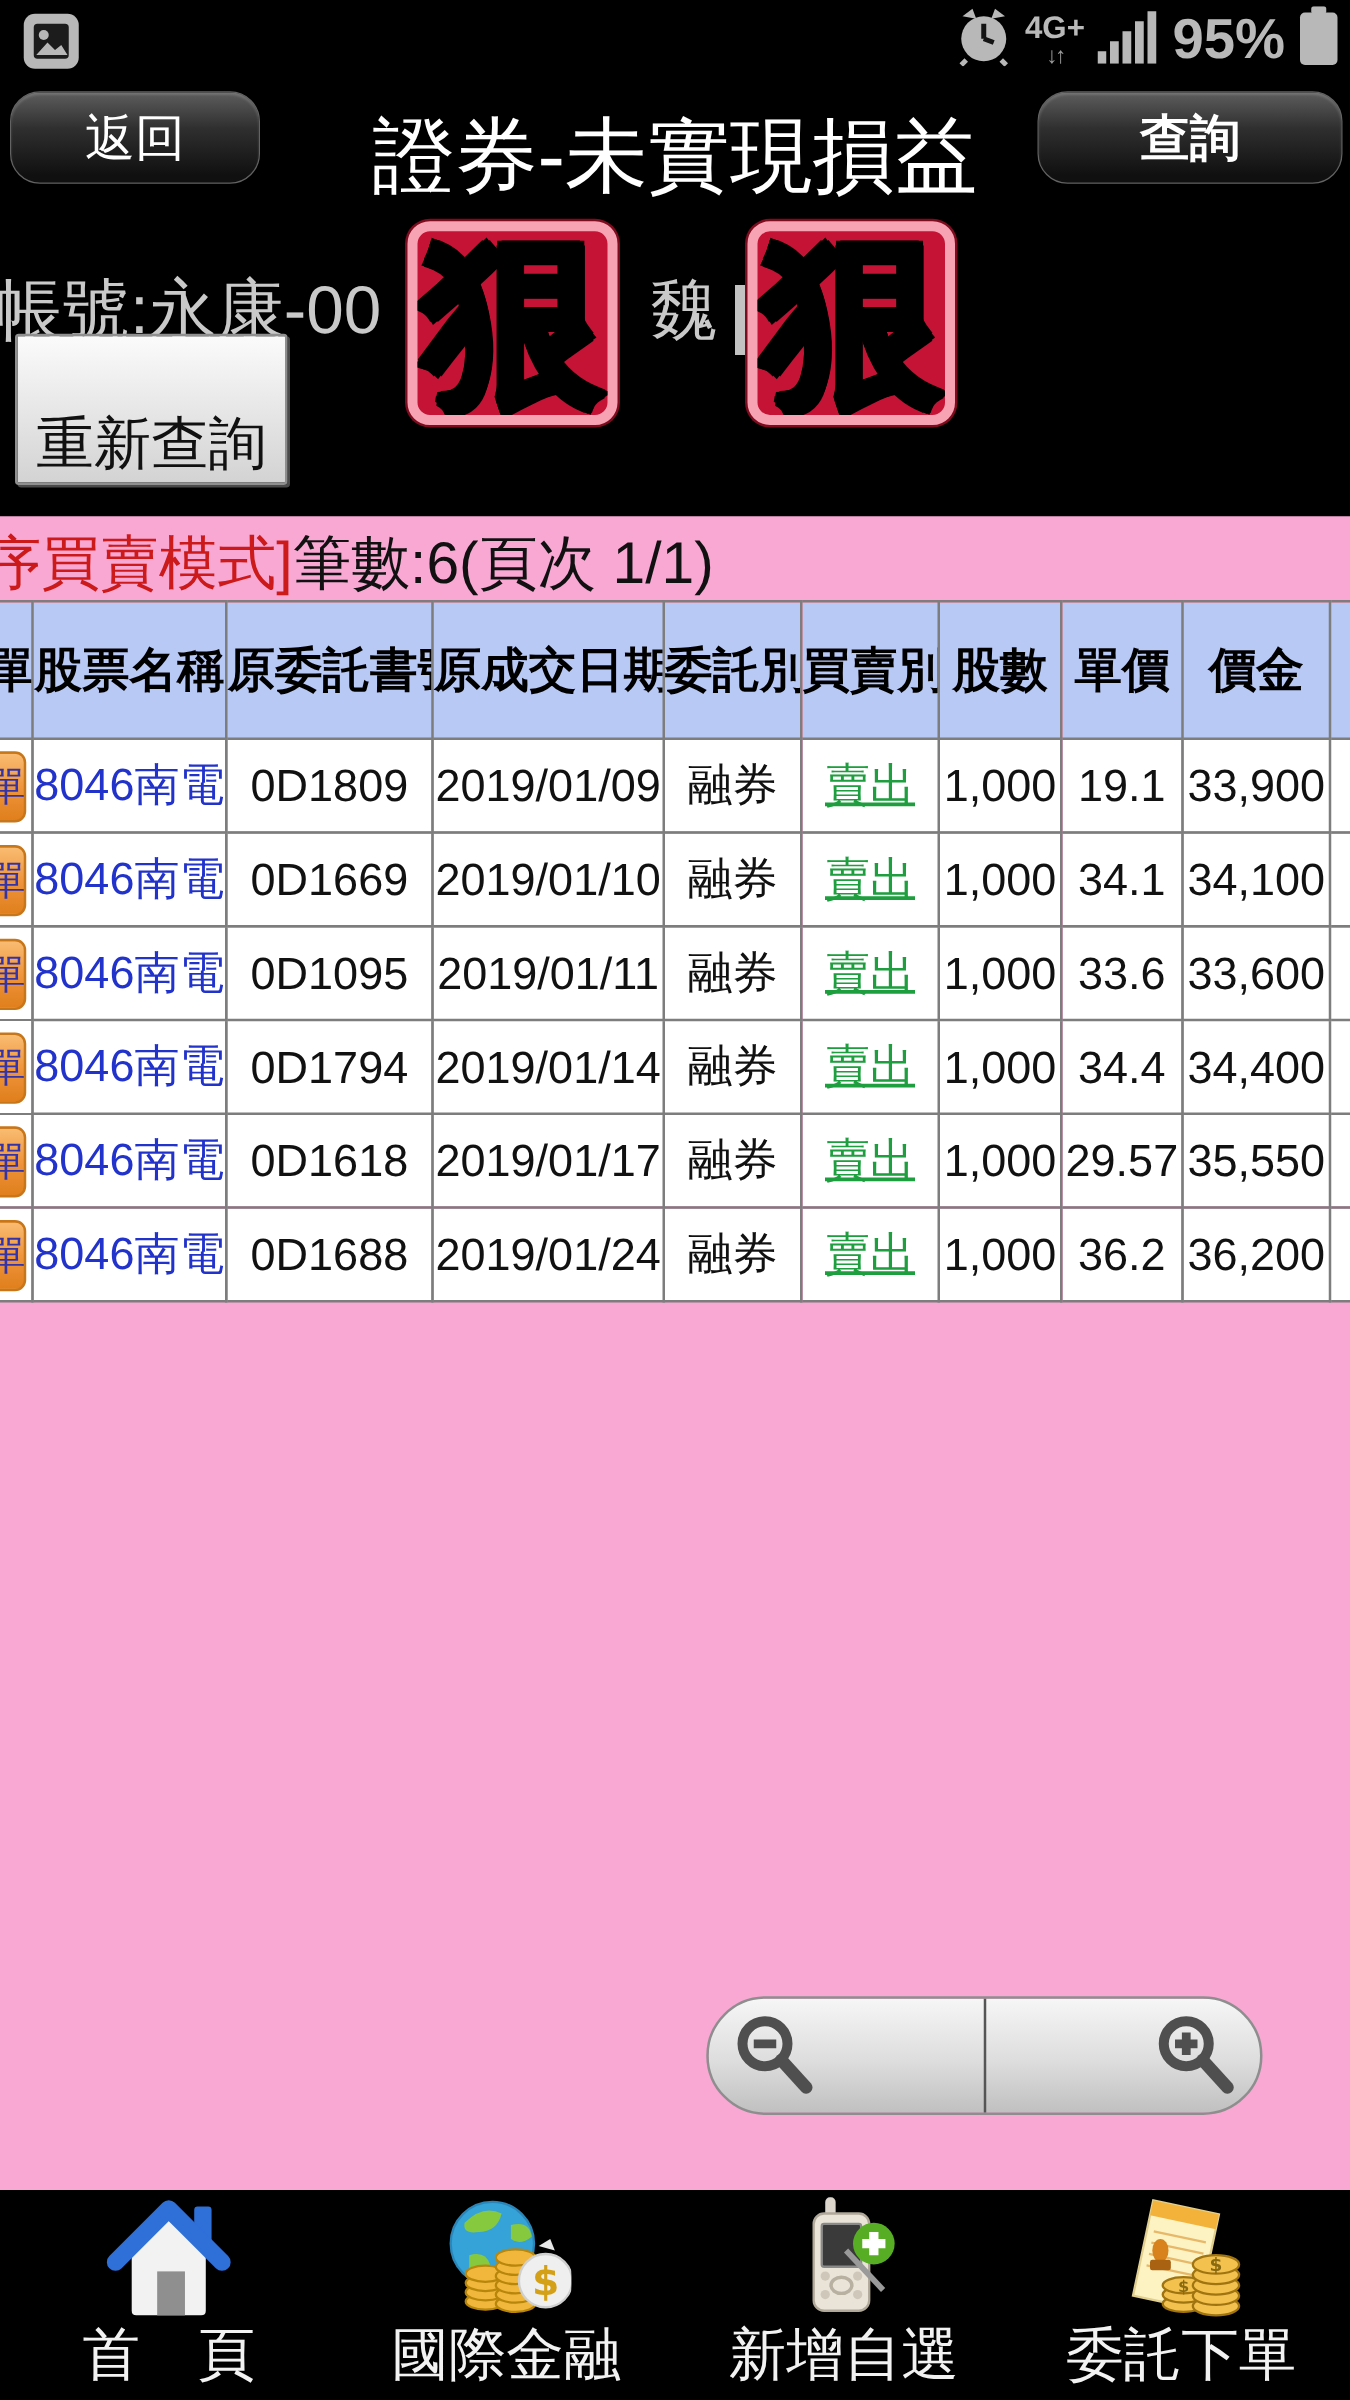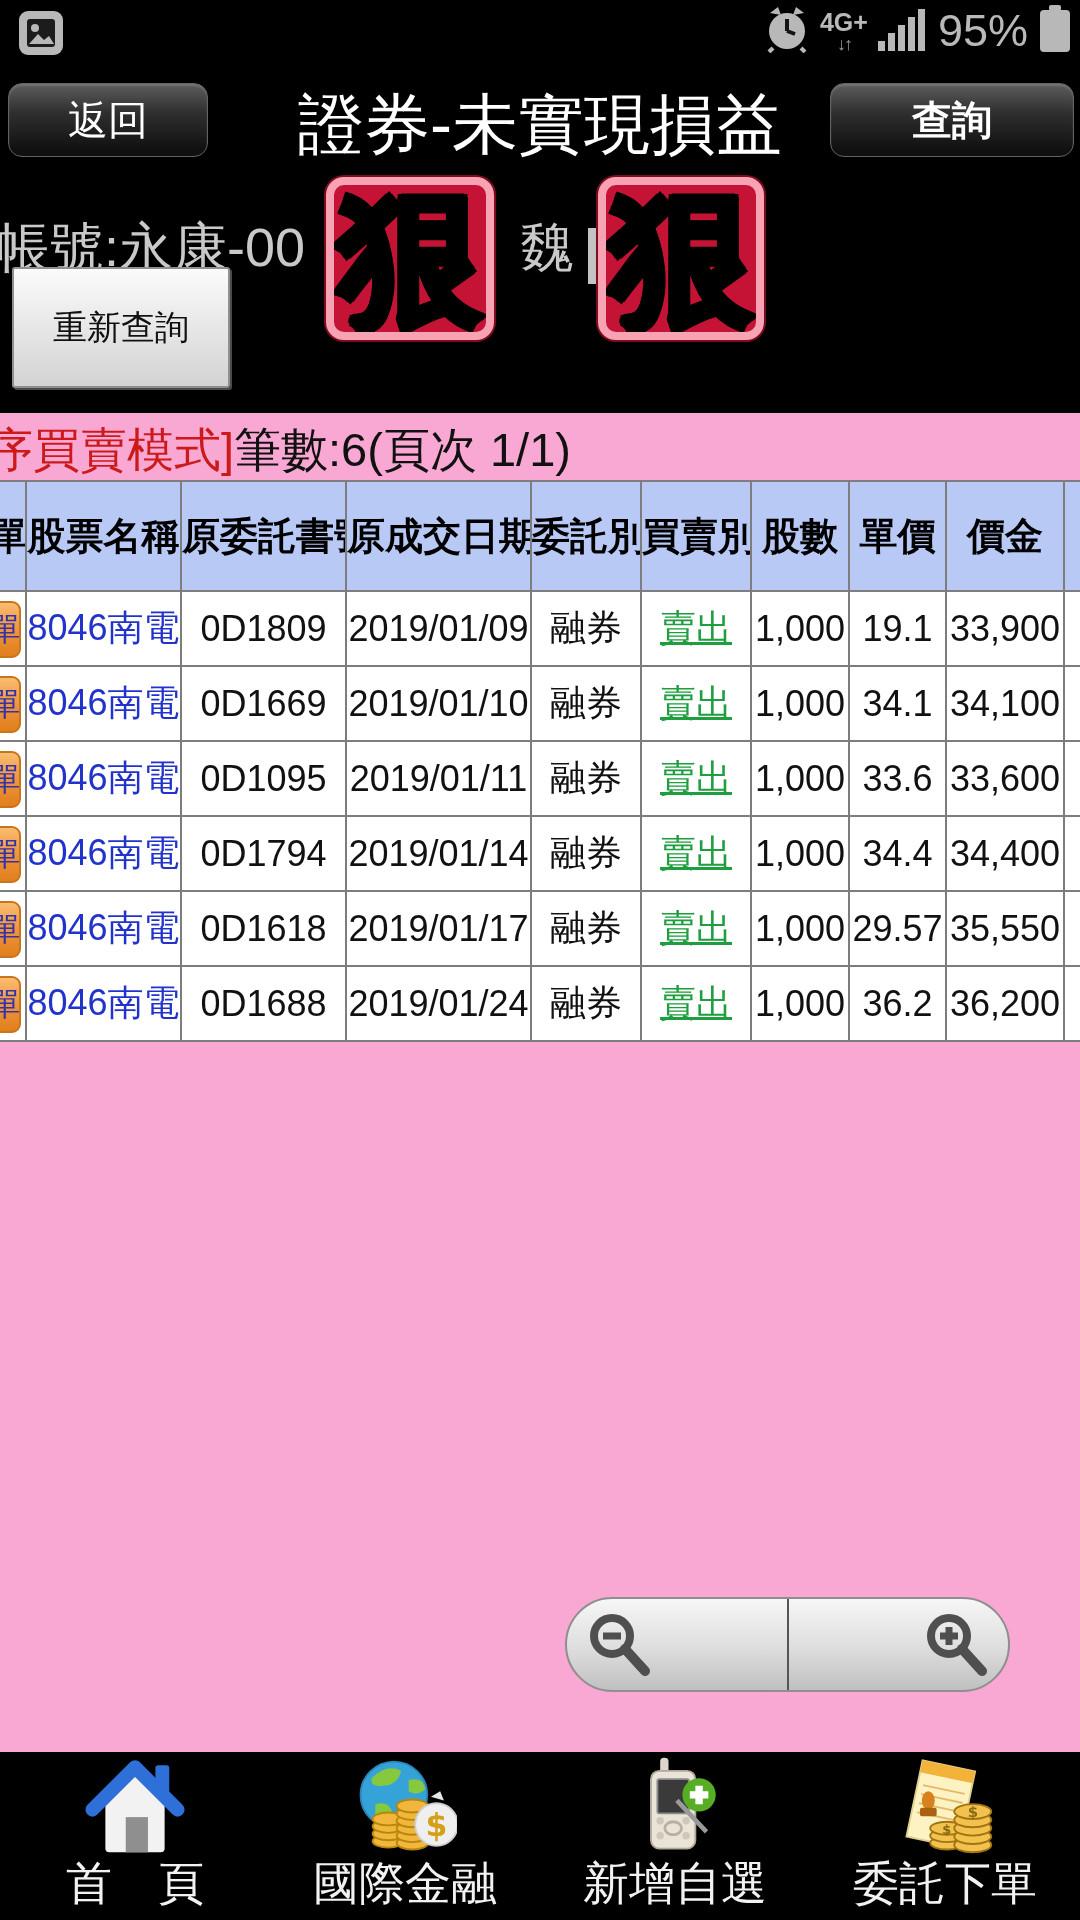--- a/index.html
+++ b/index.html
@@ -6,28 +6,28 @@
   *{box-sizing:border-box;}
   #screen{
     position:relative;width:1080px;height:1920px;background:#f9a8d4;overflow:hidden;
     font-family:"Liberation Sans","DejaVu Sans",sans-serif;
   }
   
   .top-black{position:absolute;left:0;top:0;width:1080px;height:413px;background:#000;}
   
   .statusbar{position:absolute;left:0;top:0;width:1080px;height:62px;color:#b9b9b9;}
   .sb-right{position:absolute;right:8px;top:0;height:62px;display:flex;align-items:center;gap:10px;}
-  .sb-time,.sb-batt-pct{font-size:45px;color:#b9b9b9;}
+  .sb-time,.sb-batt-pct{font-size:45px;color:#b9b9b9;font-weight:bold;}
   .sb-net{display:flex;flex-direction:column;align-items:center;line-height:1;}
   .sb-net .n1{font-size:25px;font-weight:bold;color:#b9b9b9;}
   .sb-net .n2{font-size:18px;color:#9a9a9a;letter-spacing:-2px;}
   .gallery{position:absolute;left:18px;top:10px;}
   
   .navbtn{
-    position:absolute;top:83px;height:74px;border-radius:14px;color:#fff;font-size:40px;
+    position:absolute;top:73px;height:74px;border-radius:24px;color:#fff;font-size:40px;
     display:flex;align-items:center;justify-content:center;
     background:linear-gradient(#5d5d5d,#2f2f2f 40%,#101010 92%);
     border:1px solid #636363;box-shadow:inset 0 2px 2px rgba(255,255,255,.15);
   }
   .btn-back{left:8px;width:200px;}
   .btn-query{left:830px;width:244px;font-weight:bold;}
   .page-title{position:absolute;left:0;top:80px;width:1080px;text-align:center;color:#fff;font-size:66px;}
   
   .acct-text{position:absolute;left:-4px;top:212px;color:#c9c9c9;font-size:54px;white-space:nowrap;}
   .owner-frag{position:absolute;left:520px;top:212px;color:#c9c9c9;font-size:54px;}
@@ -42,21 +42,21 @@
   .stamp-char{
     font-size:142px;font-weight:bold;color:#c41334;line-height:1;
     -webkit-text-stroke:7px #000;
     text-shadow:4px 0 #000,-4px 0 #000,0 4px #000,0 -4px #000,3px 3px #000,-3px -3px #000,3px -3px #000,-3px 3px #000;
     transform:scaleY(1.04);
   }
   .btn-requery{
     position:absolute;left:12px;top:267px;width:218px;height:121px;
     background:linear-gradient(#fbfbfb,#e9e9e9 45%,#d3d3d3);
     border:2px solid #8f8f8f;border-radius:3px;box-shadow:2px 2px 0 #4a4a4a;
-    font-size:34px;color:#111;display:flex;align-items:center;justify-content:center;
+    font-size:46px;color:#111;display:flex;align-items:flex-end;justify-content:center;
   }
   
   .summary{position:absolute;left:-14px;top:419px;font-size:47px;white-space:nowrap;}
   .summary .red{color:#cc1a1a;}
   .summary .blk{color:#111;}
   
   .tbl-wrap{position:absolute;left:-50px;top:480px;}
   table.grid{border-collapse:collapse;table-layout:fixed;width:1193px;border:2px solid #6e6e6e;}
   table.grid th,table.grid td{border:2px solid #7d7d7d;overflow:hidden;white-space:nowrap;padding:0;}
   table.grid th{height:110px;background:#b9c9f5;font-size:38px;font-weight:bold;color:#000;text-align:center;}

